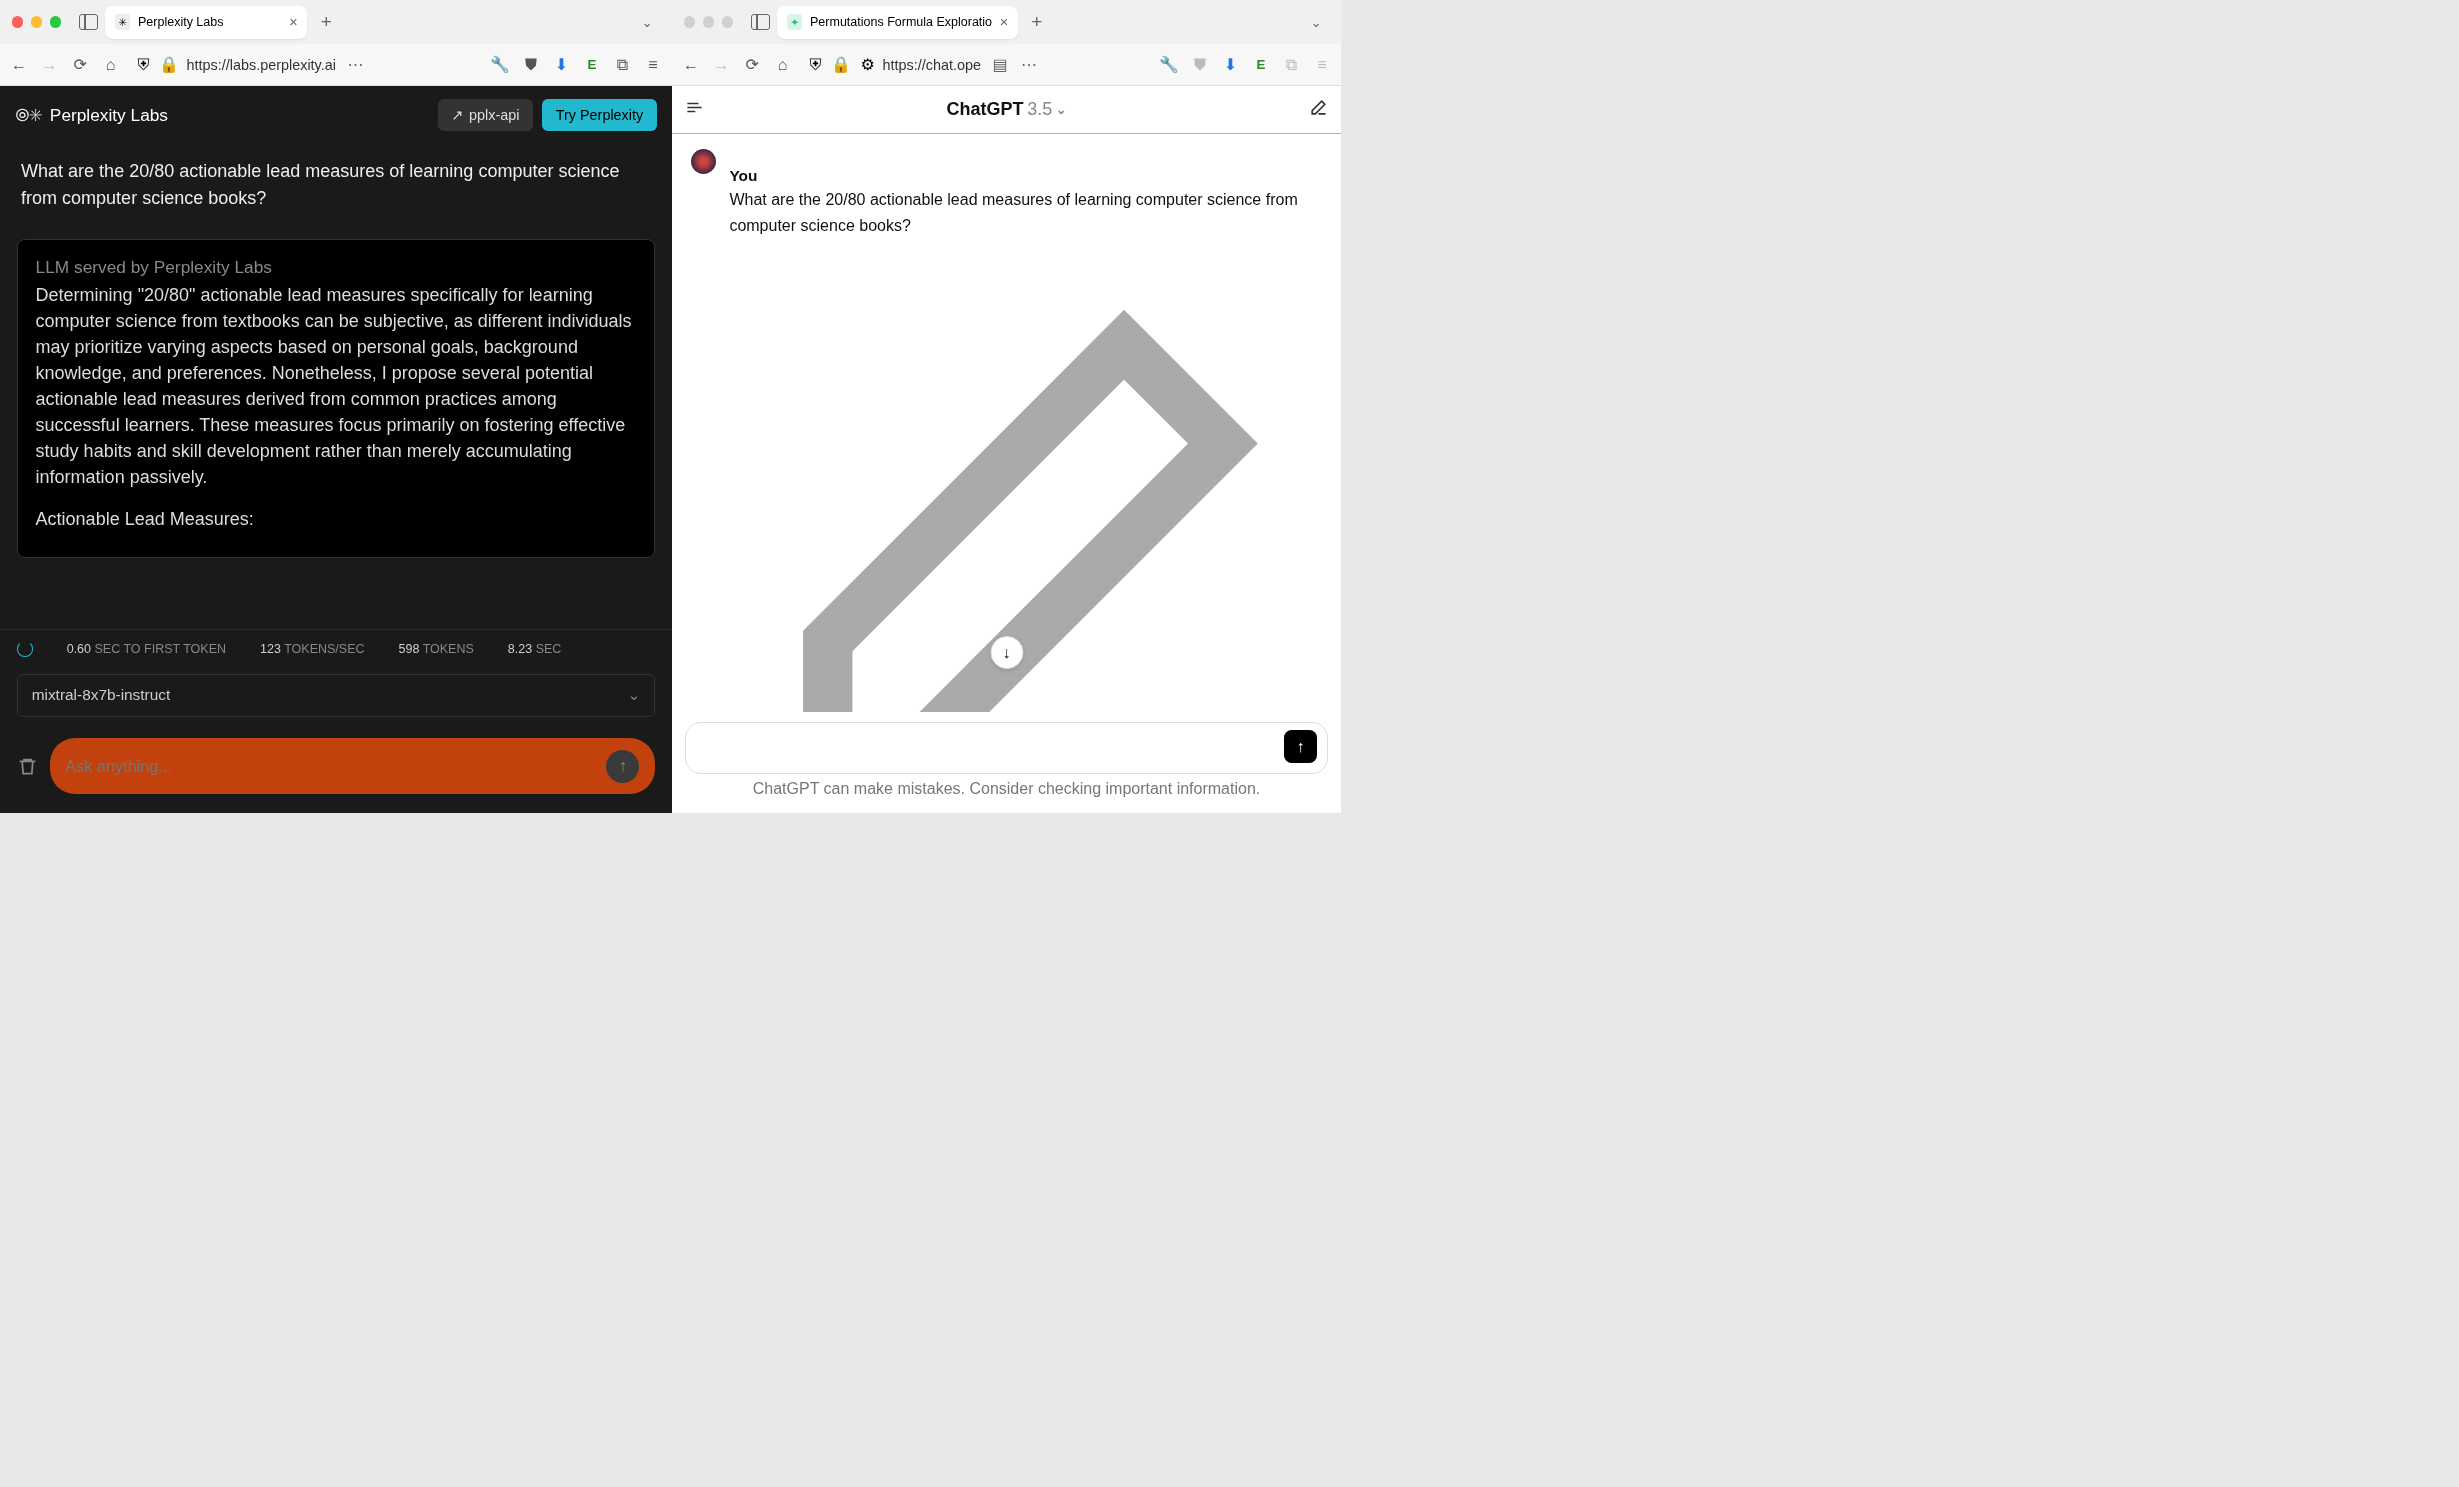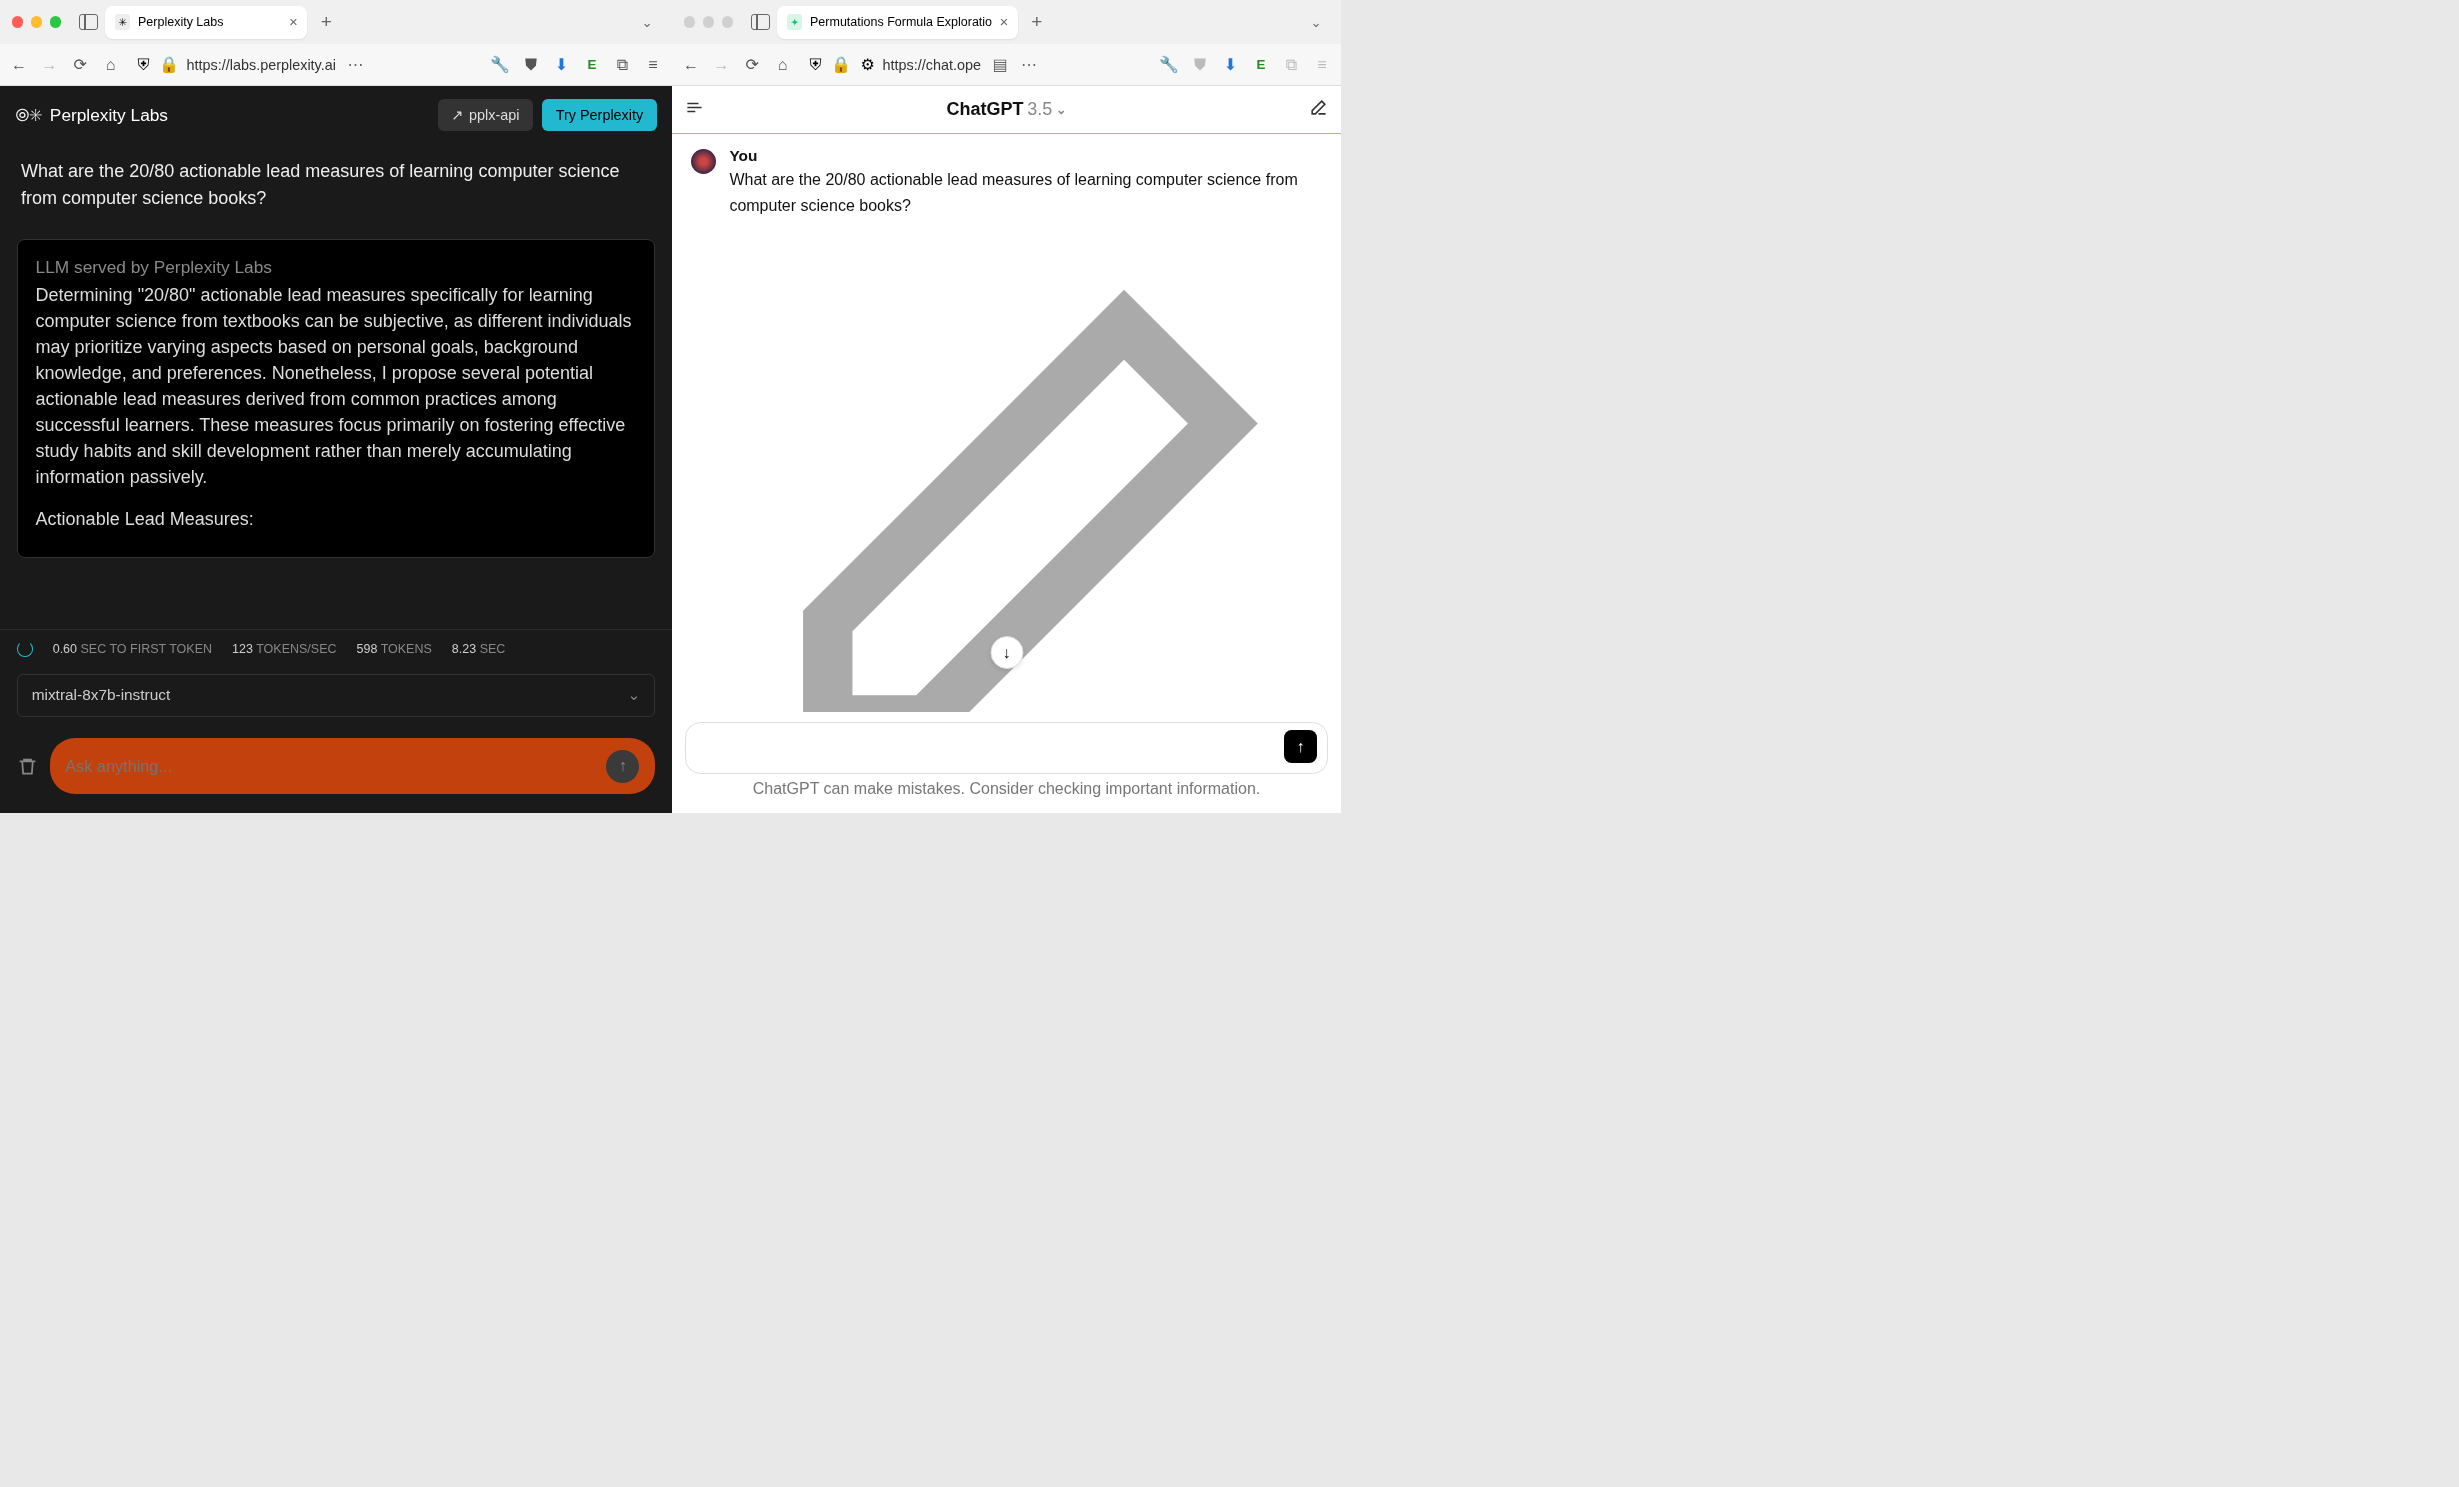--- a/index.html
+++ b/index.html
@@ -46,21 +46,21 @@
 .query-box { font-size: 18px; line-height: 1.5; color: #eee; padding: 9.6px 3.8px 27px; }
 .response-box { background: #000000; border: 1px solid #333; border-radius: 7.7px; padding: 17.3px; }
 .served { color: #888; font-size: 17.3px; margin-bottom: 3.8px; }
 .resp-text { font-size: 18px; line-height: 1.45; color: #ddd; }
 .resp-heading { font-size: 18px; margin-top: 19px; margin-bottom: 9.6px; color: #ddd; }
 .resp-list { padding-left: 27px; }
 .resp-list li { font-size: 18px; line-height: 1.5; color: #ddd; margin-bottom: 7.7px; }
 .resp-list li .b { font-weight: 600; color: #fff; }
 
 .pplx-footer { border-top: 1px solid #2a2a2a; }
-.stats { display: flex; align-items: center; gap: 20px; padding: 11.5px 17.3px; font-family: ui-monospace, Menlo, monospace; font-size: 12.5px; color: #888; }
+.stats { display: flex; align-items: center; gap: 34px; padding: 11.5px 17.3px; font-family: ui-monospace, Menlo, monospace; font-size: 12.5px; color: #888; }
 .stats .spinner { width: 15.4px; height: 15.4px; border: 1.9px solid #22b8cf; border-top-color: transparent; border-radius: 50%; }
 .stat-v { color: #cfcfcf; }
 .model-select { margin: 5.8px 17.3px; padding: 11.5px 13.4px; border: 1px solid #333; border-radius: 5.8px; display: flex; align-items: center; font-size: 15.4px; color: #ccc; cursor: pointer; }
 .model-select .chev { margin-left: auto; color: #888; }
 .composer { display: flex; align-items: center; gap: 11.5px; padding: 15.4px 17.3px 19px; }
 .trash { width: 21px; height: 21px; color: #888; cursor: pointer; }
 .input-pill { flex: 1; background: #c2410c; border-radius: 25px; padding: 11.5px 15.4px; display: flex; }
 .input-pill input { flex: 1; background: none; border: none; color: #ccc; font-size: 16.3px; outline: none; }
 .send { width: 33px; height: 33px; border-radius: 50%; background: #3a3a3a; display: flex; align-items: center; justify-content: center; color: #888; margin-left: 7.7px; }
 
@@ -71,21 +71,21 @@
 .cgpt-title { flex: 1; text-align: center; font-size: 18px; font-weight: 600; display: flex; justify-content: center; align-items: center; gap: 3.8px; }
 .cgpt-title .model { color: #888; font-weight: 500; }
 .cgpt-title .chev { color: #888; font-size: 12.5px; }
 .edit-icon { width: 19px; color: #333; cursor: pointer; }
 
 .cgpt-body { flex: 1; overflow: auto; padding: 13.4px 19px; }
 .msg { display: flex; gap: 13.4px; margin-bottom: 17.3px; }
 .avatar { width: 25px; height: 25px; border-radius: 50%; flex-shrink: 0; margin-top: 1.9px; }
 .avatar.user { background: radial-gradient(circle, #c44 20%, #224 80%); }
 .msg-content { flex: 1; }
-.msg-name { font-weight: 700; font-size: 15.4px; margin-bottom: 1.9px; }
+.msg-name { font-weight: 700; font-size: 15.4px; margin-bottom: 1.9px; margin-top: 20px; }
 .msg-text { font-size: 16px; line-height: 1.6; color: #111; }
 .pencil { color: #aaa; margin-top: 7.7px; cursor: pointer; }
 
 .scroll-down { position: absolute; left: 50%; transform: translateX(-50%); bottom: 144px; width: 33px; height: 33px; border-radius: 50%; background: #fff; border: 1px solid #ddd; display: flex; align-items: center; justify-content: center; cursor: pointer; box-shadow: 0 1.9px 5.8px rgba(0,0,0,0.1); }
 
 .cgpt-composer { padding: 9.6px 13.4px 5.8px; }
 .cgpt-input { border: 1px solid #ddd; border-radius: 15.4px; padding: 15.4px 50px 15.4px 15.4px; position: relative; min-height: 52px; }
 .cgpt-input input { width: 100%; border: none; outline: none; font-size: 15.4px; }
 .cgpt-send { position: absolute; right: 9.6px; bottom: 9.6px; width: 33px; height: 33px; background: #000; border-radius: 7.7px; display: flex; align-items: center; justify-content: center; color: #fff; cursor: pointer; }
 .disclaimer { text-align: center; font-size: 16px; color: #777; padding: 5.8px 0 9.6px; }

